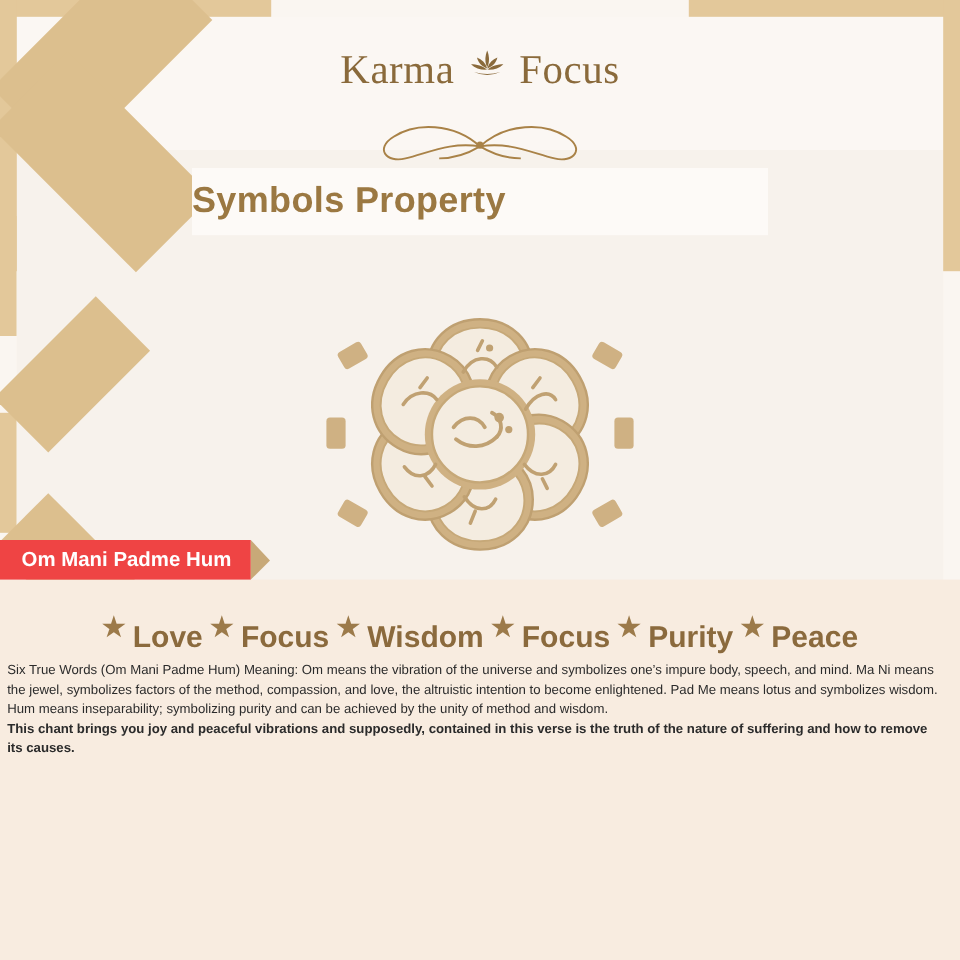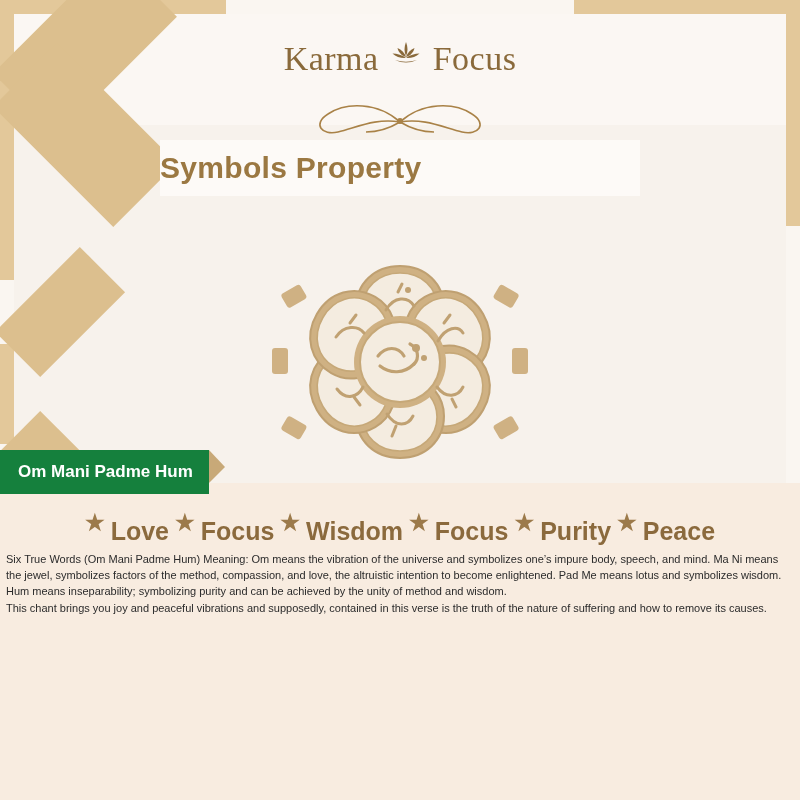--- a/index.html
+++ b/index.html
@@ -133,23 +133,23 @@
     left: 50%;
     top: 212px;
     transform: translateX(-50%);
     z-index: 3;
   }
 
   
   .mantra-tag {
     position: absolute;
     left: 0; top: 450px;
-    height: 44px;
+    height: 33px;
     padding: 0 16px 0 18px;
-    background: #15803d;
+    background: #ef4444;
     color: #ffffff;
     font-weight: bold;
     font-size: 17px;
     display: flex;
     align-items: center;
     z-index: 6;
   }
   .mantra-tag::after {
     content: "";
     position: absolute;
@@ -188,21 +188,21 @@
 
   .body-text {
     padding: 6px 14px 0 6px;
     font-family: "Liberation Sans", sans-serif;
     font-size: 11px;
     line-height: 1.44;
     color: #2b2b2b;
     text-align: left;
   }
   .body-text p { margin: 0; }
-  .body-text p + p { margin-top: 2px; }
+  .body-text p + p { margin-top: 2px; font-weight: bold; }
 </style>
 </head>
 <body>
 
 <div class="page">
 
   <div class="inner-panel"></div>
   <div class="inner-panel-shade"></div>
 
   <div class="corner corner-tl-h"></div>

